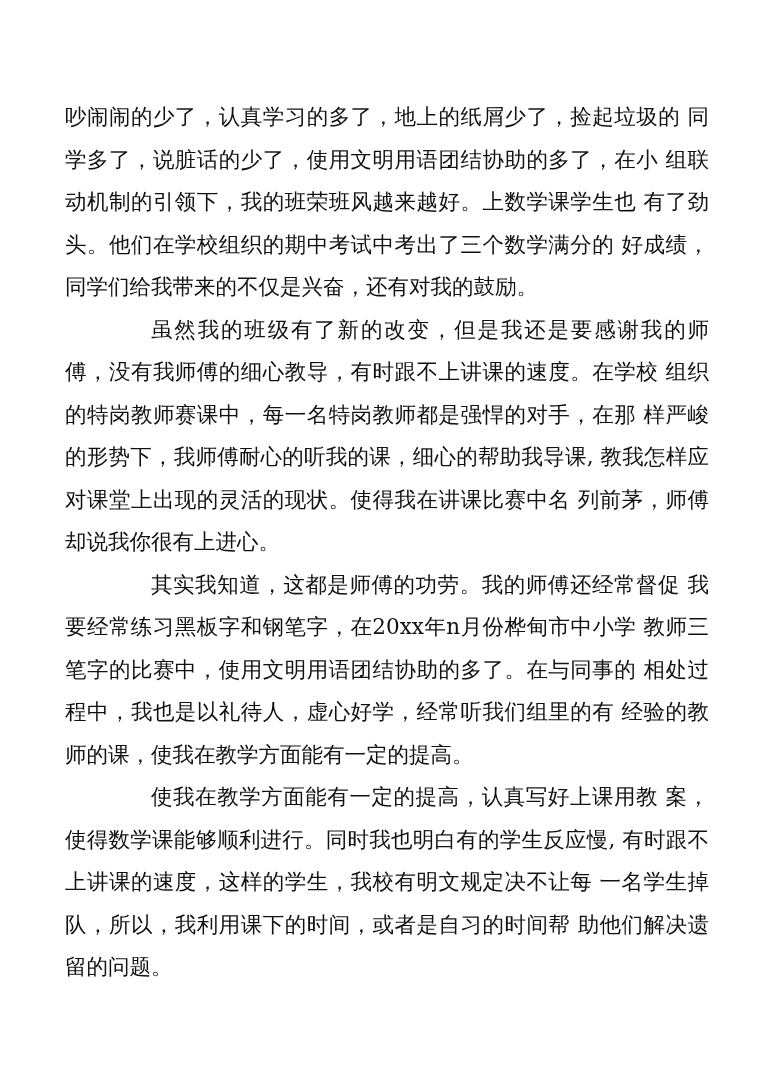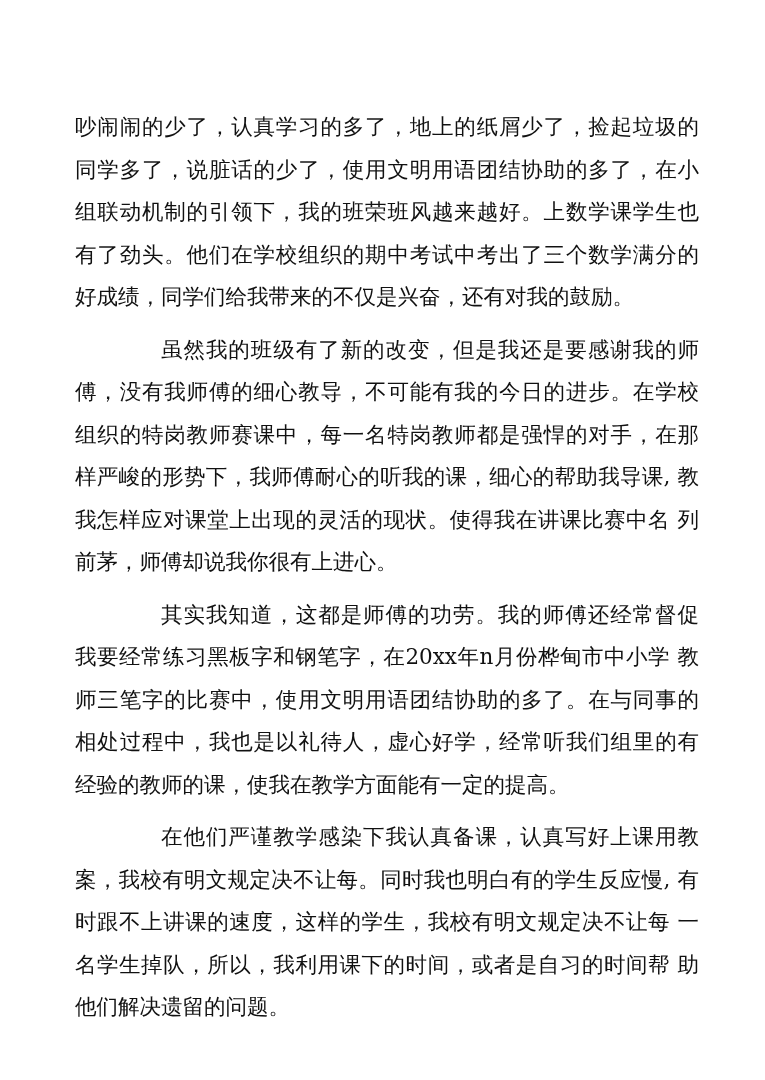--- a/index.html
+++ b/index.html
@@ -17,31 +17,31 @@
       position: absolute;
       left: 65px;
       top: 96px;
       width: 644px;
       color: #111111;
       font-family: "DejaVu Serif", "Liberation Serif", serif;
       font-size: 21.5px;
       line-height: 42.5px;
     }
     .para {
-      margin: 10px;
+      margin: 0;
       padding: 0;
       text-align: justify;
       text-justify: inter-character;
       word-break: break-all;
     }
     .para.indent {
       text-indent: 86px;
     }
   </style>
 </head>
 <body>
 
 <div class="page">
   <p class="para">吵闹闹的少了，认真学习的多了，地上的纸屑少了，捡起垃圾的 同学多了，说脏话的少了，使用文明用语团结协助的多了，在小 组联动机制的引领下，我的班荣班风越来越好。上数学课学生也 有了劲头。他们在学校组织的期中考试中考出了三个数学满分的 好成绩，同学们给我带来的不仅是兴奋，还有对我的鼓励。</p>
-  <p class="para indent">虽然我的班级有了新的改变，但是我还是要感谢我的师 傅，没有我师傅的细心教导，不可能有我的今日的进步。在学校 组织的特岗教师赛课中，每一名特岗教师都是强悍的对手，在那 样严峻的形势下，我师傅耐心的听我的课，细心的帮助我导课, 教我怎样应对课堂上出现的灵活的现状。使得我在讲课比赛中名 列前茅，师傅却说我你很有上进心。</p>
+  <p class="para indent">虽然我的班级有了新的改变，但是我还是要感谢我的师 傅，没有我师傅的细心教导，有时跟不上讲课的速度。在学校 组织的特岗教师赛课中，每一名特岗教师都是强悍的对手，在那 样严峻的形势下，我师傅耐心的听我的课，细心的帮助我导课, 教我怎样应对课堂上出现的灵活的现状。使得我在讲课比赛中名 列前茅，师傅却说我你很有上进心。</p>
   <p class="para indent">其实我知道，这都是师傅的功劳。我的师傅还经常督促 我要经常练习黑板字和钢笔字，在20xx年n月份桦甸市中小学 教师三笔字的比赛中，使用文明用语团结协助的多了。在与同事的 相处过程中，我也是以礼待人，虚心好学，经常听我们组里的有 经验的教师的课，使我在教学方面能有一定的提高。</p>
-  <p class="para indent">在他们严谨教学感染下我认真备课，认真写好上课用教 案，我校有明文规定决不让每。同时我也明白有的学生反应慢, 有时跟不上讲课的速度，这样的学生，我校有明文规定决不让每 一名学生掉队，所以，我利用课下的时间，或者是自习的时间帮 助他们解决遗留的问题。</p>
+  <p class="para indent">使我在教学方面能有一定的提高，认真写好上课用教 案，使得数学课能够顺利进行。同时我也明白有的学生反应慢, 有时跟不上讲课的速度，这样的学生，我校有明文规定决不让每 一名学生掉队，所以，我利用课下的时间，或者是自习的时间帮 助他们解决遗留的问题。</p>
 </div>
 
 </body></html>

